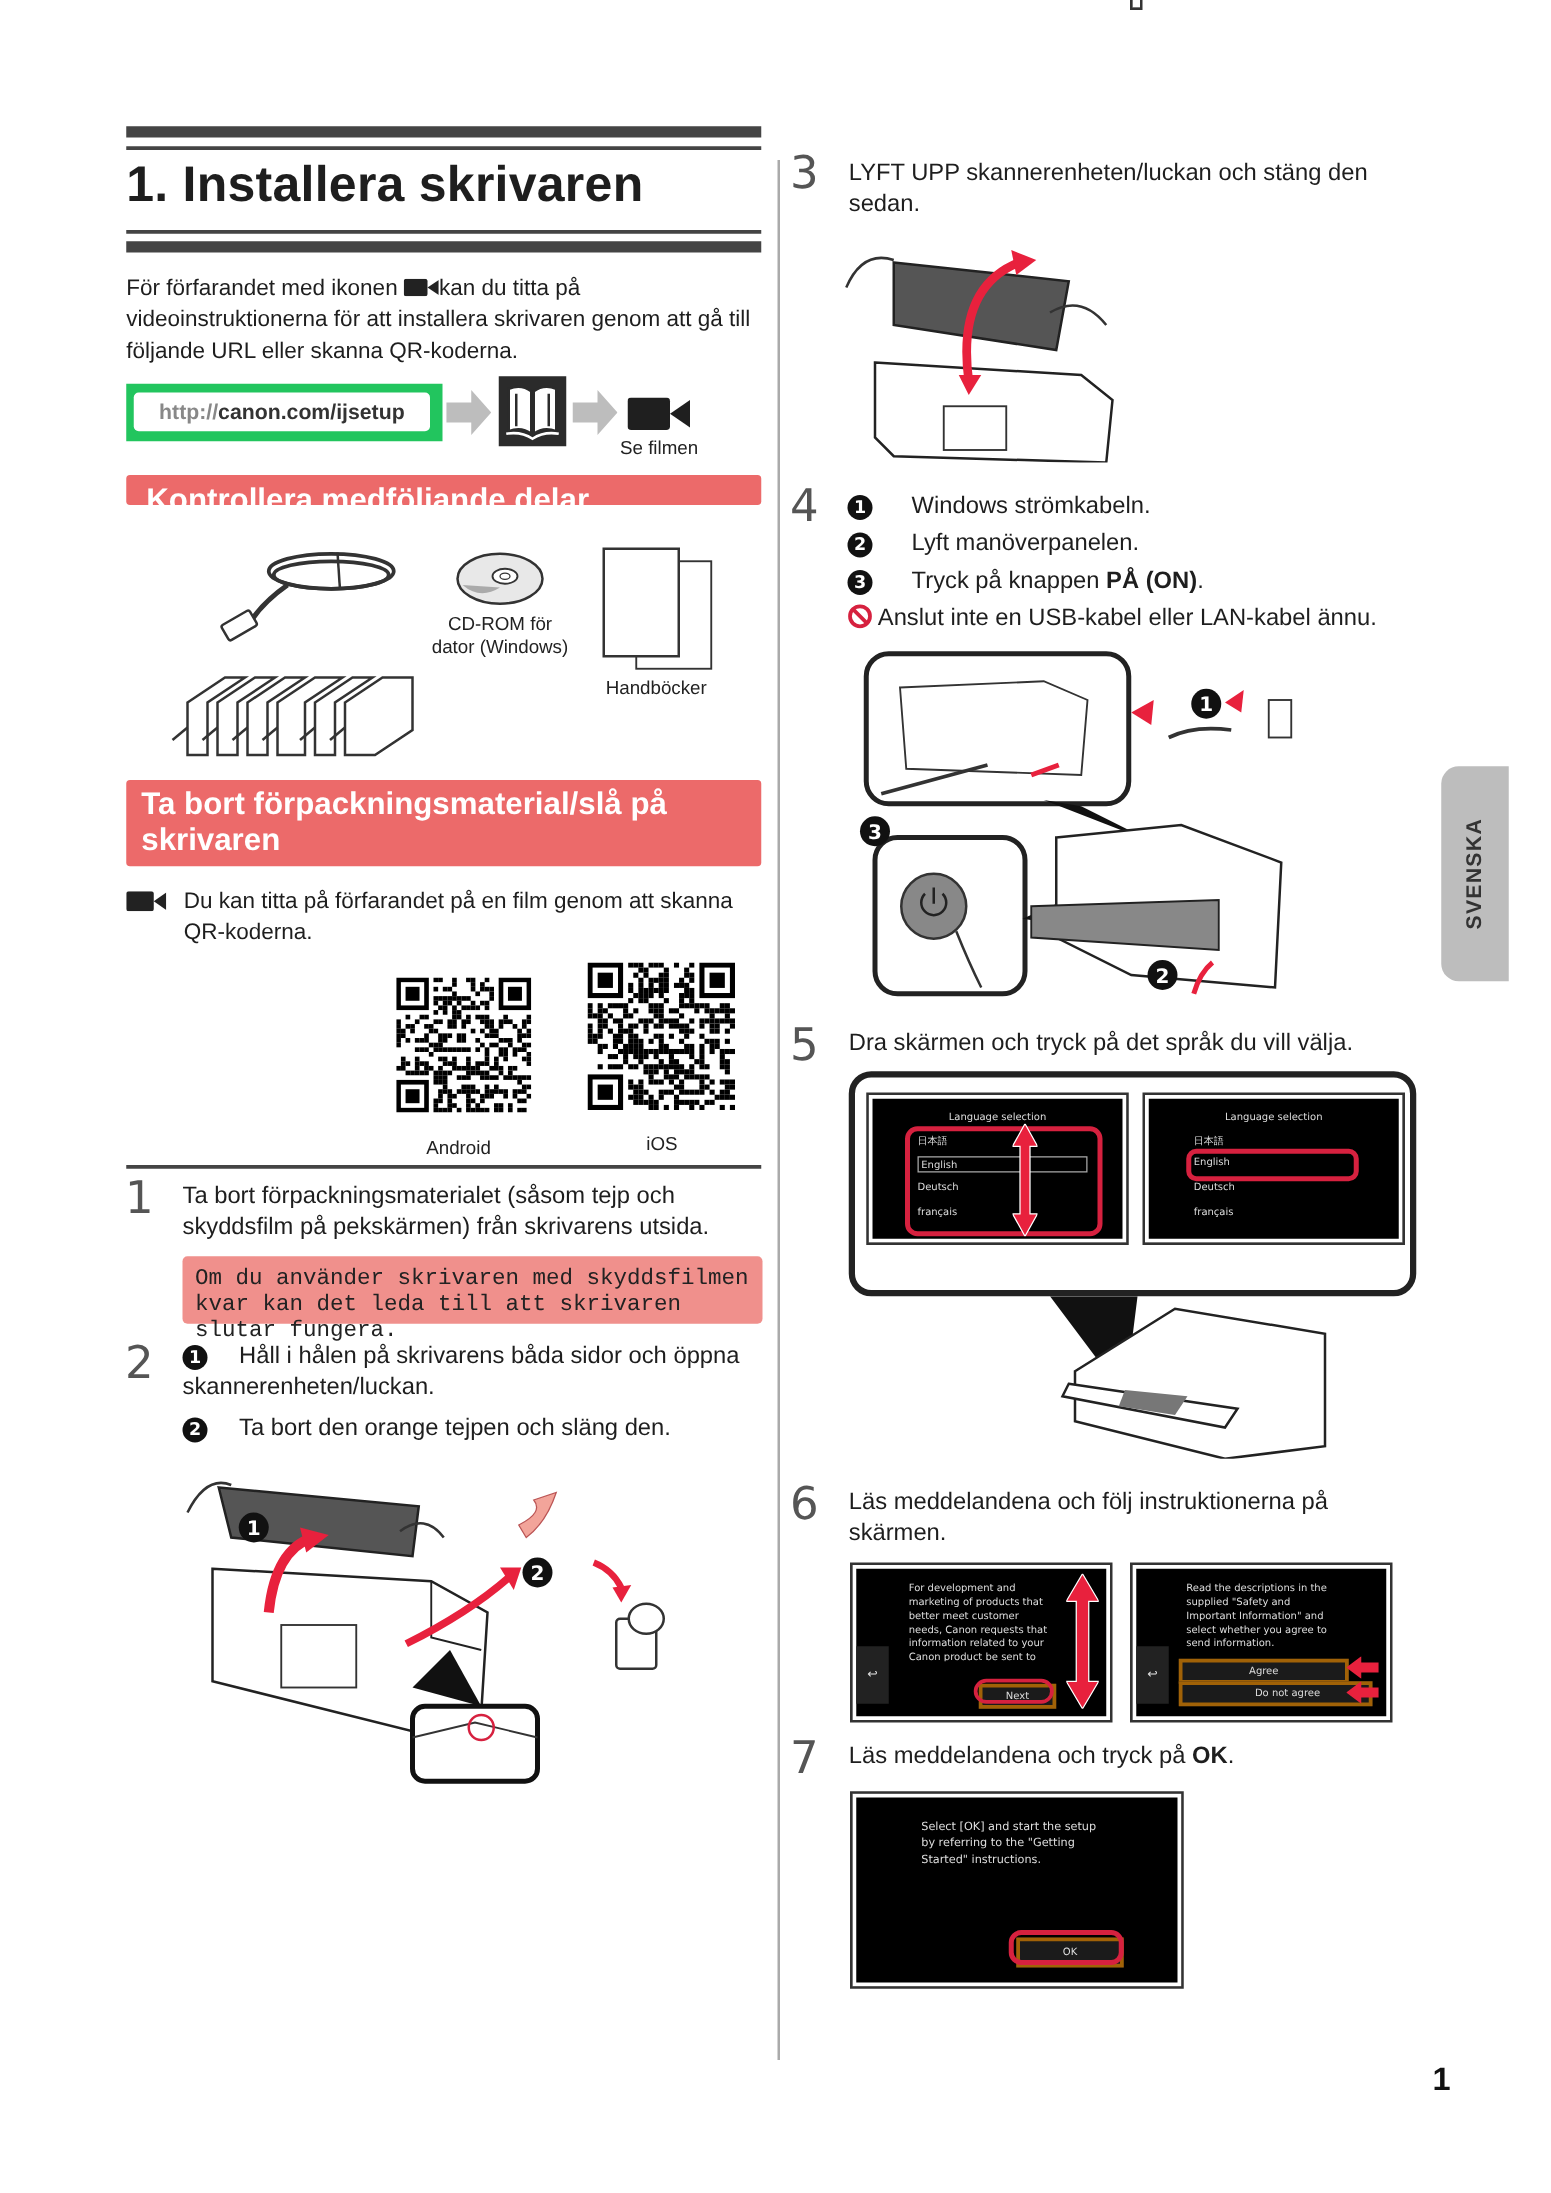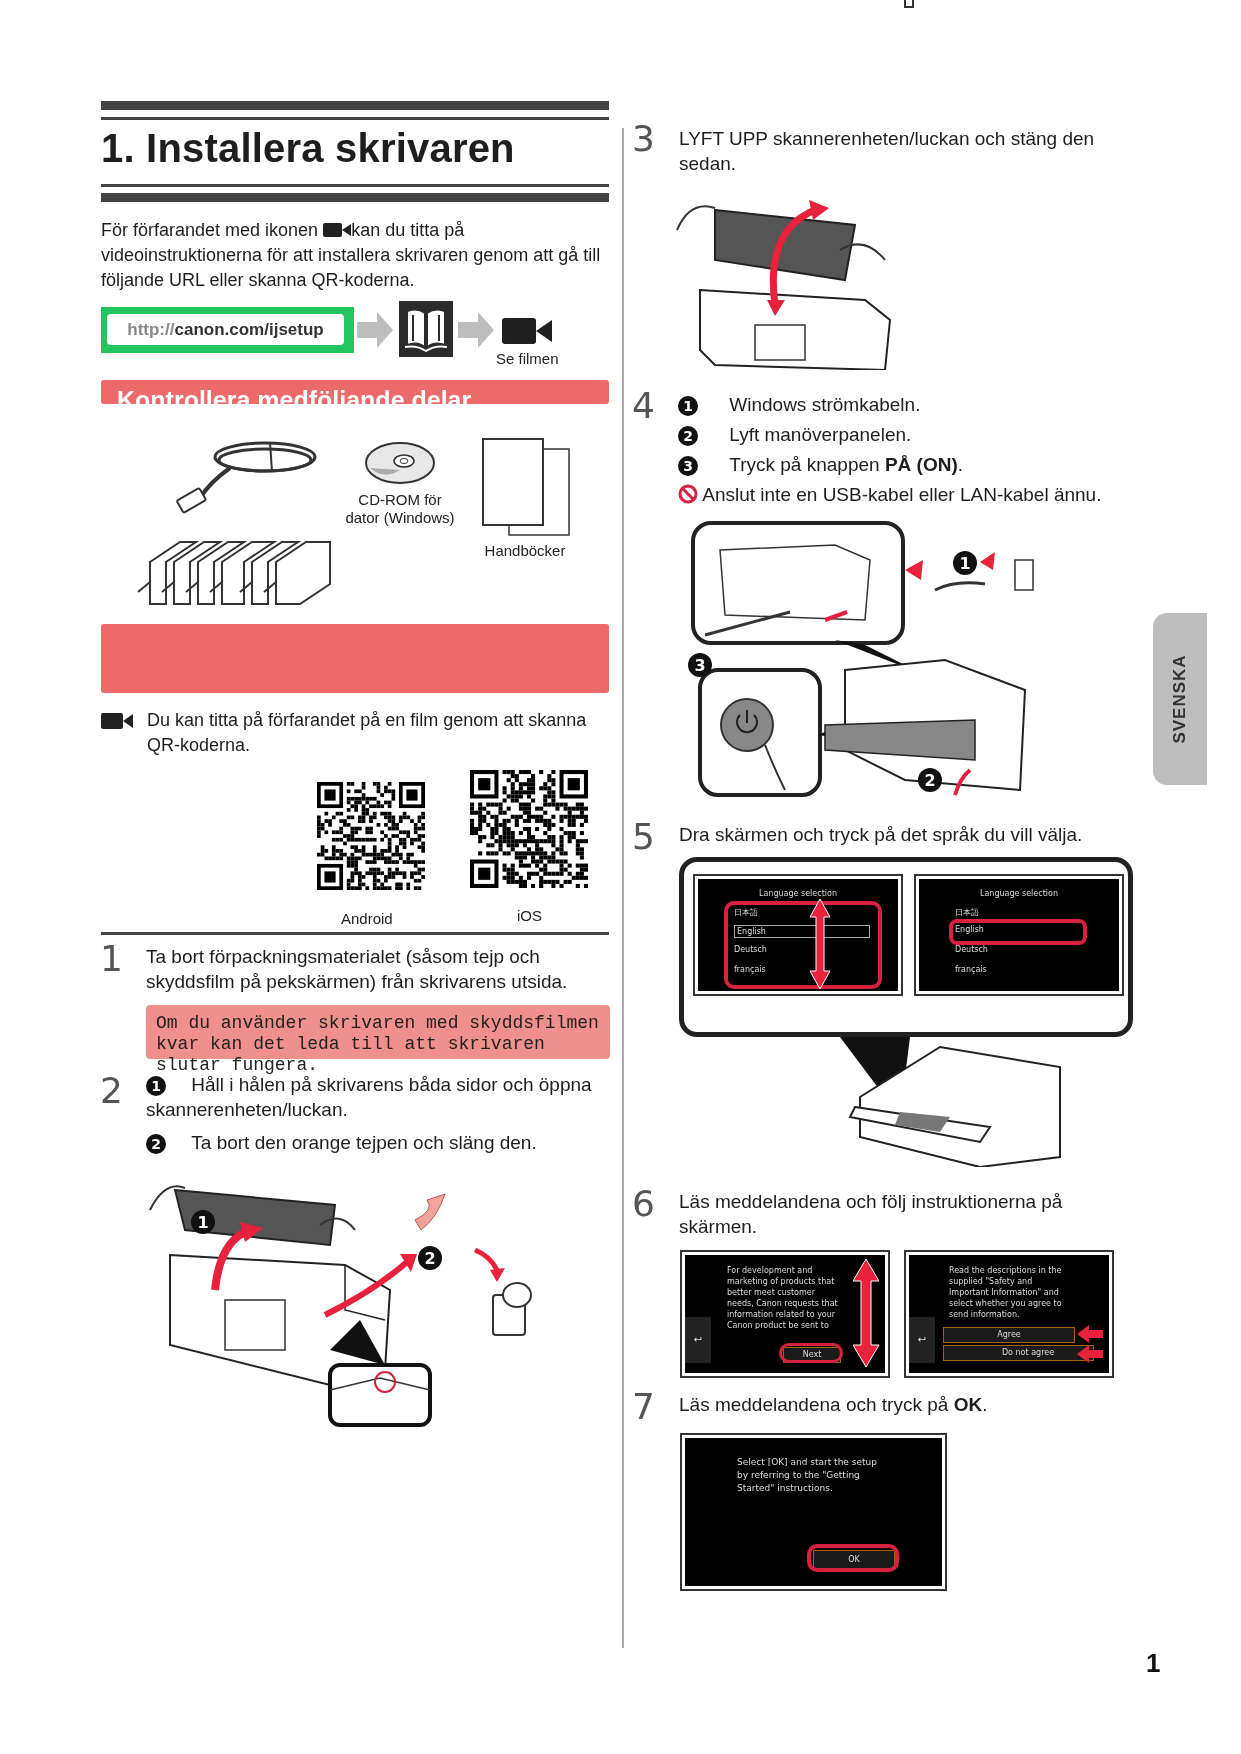--- a/index.html
+++ b/index.html
@@ -47,21 +47,21 @@
               border-radius: 14px 0 0 14px; }
   .lang-tab span { position: absolute; left: 50%; top: 50%; transform: translate(-50%, -50%) rotate(-90deg);
                    font-size: 17px; font-weight: bold; color: #333; letter-spacing: 1px; white-space: nowrap; }
   .page-num { position: absolute; left: 1146px; top: 1648px; font-size: 26px; font-weight: bold; color: #111; }
 
   .screen { position: absolute; background: #000; border: 3px solid #fff; outline: 2px solid #333; color: #eee;
             font-family: "DejaVu Sans", sans-serif; }
   .scr-title { position: absolute; left: 0; right: 0; top: 10px; text-align: center; font-size: 8px; color: #ddd; }
   .scr-item { position: absolute; left: 36px; font-size: 8px; color: #ddd; }
   .scr-msg { position: absolute; font-size: 8px; line-height: 11px; color: #ddd; }
-  .scr-btn { position: absolute; background: #1b1b1b; border: 1px solid #a16207; font-size: 8px; color: #ddd; text-align: center; }
+  .scr-btn { position: absolute; background: #1b1b1b; border: 3px solid #a16207; font-size: 8px; color: #ddd; text-align: center; }
   .red-ring { position: absolute; border: 4px solid #d6213f; border-radius: 10px; }
 
   svg { display: block; }
 </style>
 </head>
 <body>
 
 <div class="rule-thick" style="top:101px;"></div>
 <div class="rule-thin" style="top:117px;"></div>
 <h1 class="title" style="margin:0;">1. Installera skrivaren</h1>
@@ -140,20 +140,22 @@
     <path d="M8 60 L20 50"></path>
       <path d="M32 60 L44 50"></path>
       <path d="M56 60 L68 50"></path>
       <path d="M80 60 L92 50"></path>
       <path d="M110 60 L122 50"></path>
       <path d="M134 60 L146 50"></path>
   </g>
 </svg>
 
 <div class="red-bar" style="top:624px; height:69px; line-height:29px; padding-top:5px;">
+  <div>Ta bort förpackningsmaterial/slå på</div>
+  <div>skrivaren</div>
 </div>
 <svg class="cam-small" viewBox="0 0 32 16">
     <rect x="0" y="0" width="22" height="16" rx="2" fill="#222"></rect>
     <polygon points="22,8 32,1 32,15" fill="#222"></polygon>
   </svg>
 <div class="video-note">Du kan titta på förfarandet på en film genom att skanna QR-koderna.</div>
 
 <svg class="qr" id="qr-android" style="left:317px; top:782px;" viewBox="0 0 29 29">
     <rect x="8" y="0" width="1" height="1" fill="#000"></rect>
     <rect x="9" y="0" width="1" height="1" fill="#000"></rect>

